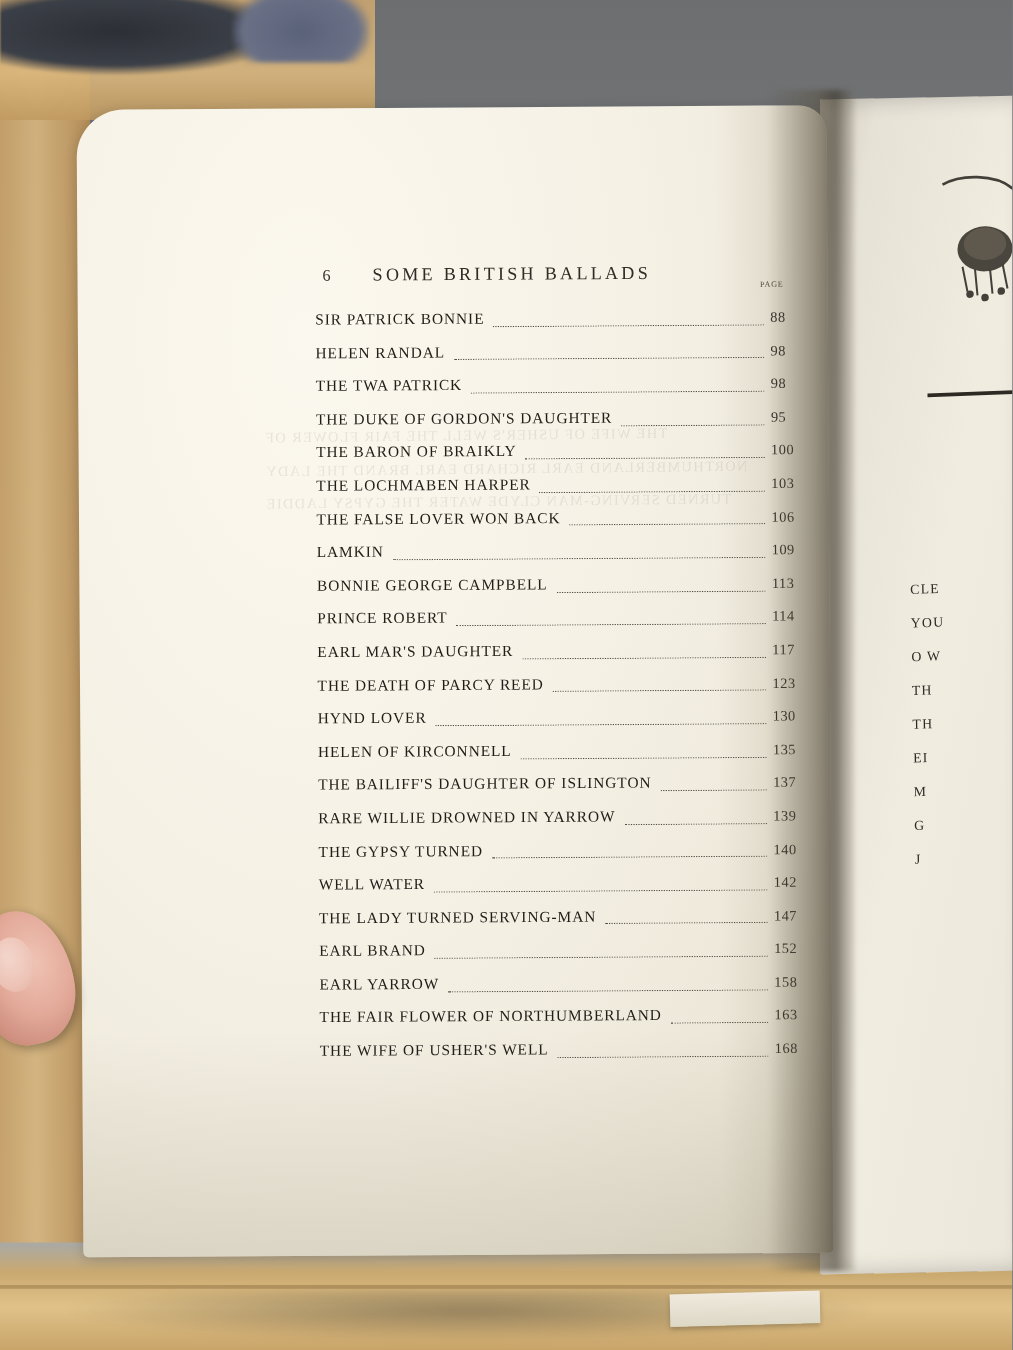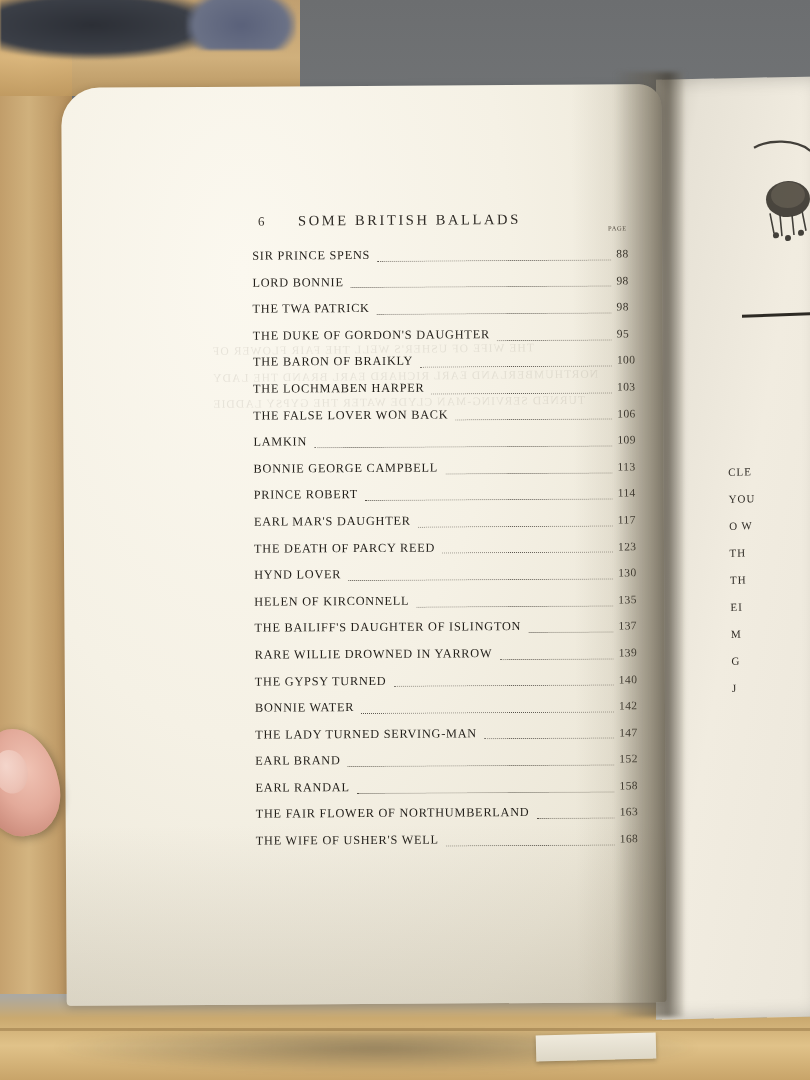--- a/index.html
+++ b/index.html
@@ -315,26 +315,26 @@
 
         <div class="head-row">
           <div class="folio">6</div>
           <div class="head-title">SOME BRITISH BALLADS</div>
         </div>
 
         <div class="page-col-label">PAGE</div>
 
         <div class="toc">
           <div class="toc-row">
-            <span class="toc-title">SIR PRINCE SPENS</span>
+            <span class="toc-title">SIR PATRICK BONNIE</span>
             <span class="leader"></span>
             <span class="toc-page">88</span>
           </div>
           <div class="toc-row">
-            <span class="toc-title">LORD BONNIE</span>
+            <span class="toc-title">HELEN RANDAL</span>
             <span class="leader"></span>
             <span class="toc-page">98</span>
           </div>
           <div class="toc-row">
             <span class="toc-title">THE TWA PATRICK</span>
             <span class="leader"></span>
             <span class="toc-page">98</span>
           </div>
           <div class="toc-row">
             <span class="toc-title">THE DUKE OF GORDON'S DAUGHTER</span>
@@ -400,36 +400,36 @@
             <span class="toc-title">RARE WILLIE DROWNED IN YARROW</span>
             <span class="leader"></span>
             <span class="toc-page">139</span>
           </div>
           <div class="toc-row">
             <span class="toc-title">THE GYPSY TURNED</span>
             <span class="leader"></span>
             <span class="toc-page">140</span>
           </div>
           <div class="toc-row">
-            <span class="toc-title">BONNIE WATER</span>
+            <span class="toc-title">WELL WATER</span>
             <span class="leader"></span>
             <span class="toc-page">142</span>
           </div>
           <div class="toc-row">
             <span class="toc-title">THE LADY TURNED SERVING-MAN</span>
             <span class="leader"></span>
             <span class="toc-page">147</span>
           </div>
           <div class="toc-row">
             <span class="toc-title">EARL BRAND</span>
             <span class="leader"></span>
             <span class="toc-page">152</span>
           </div>
           <div class="toc-row">
-            <span class="toc-title">EARL RANDAL</span>
+            <span class="toc-title">EARL YARROW</span>
             <span class="leader"></span>
             <span class="toc-page">158</span>
           </div>
           <div class="toc-row">
             <span class="toc-title">THE FAIR FLOWER OF NORTHUMBERLAND</span>
             <span class="leader"></span>
             <span class="toc-page">163</span>
           </div>
           <div class="toc-row">
             <span class="toc-title">THE WIFE OF USHER'S WELL</span>

